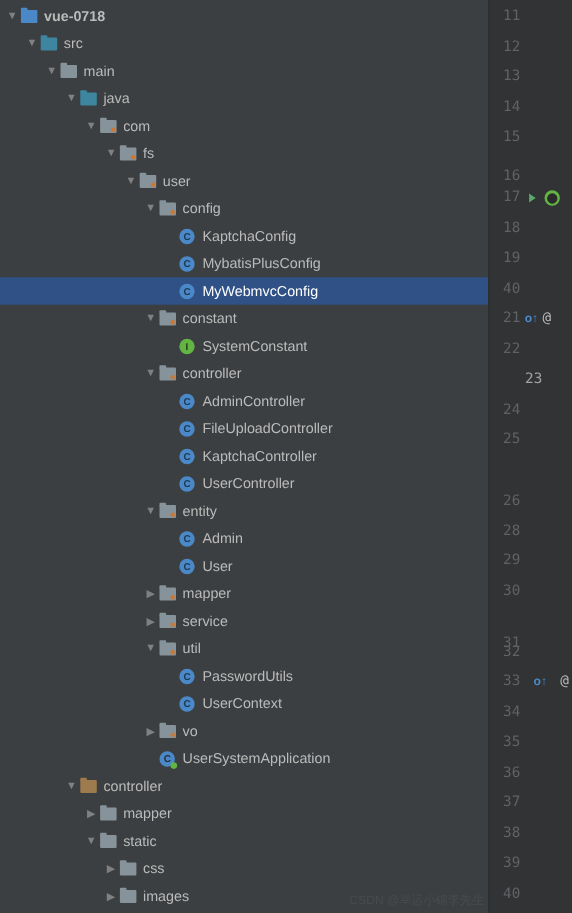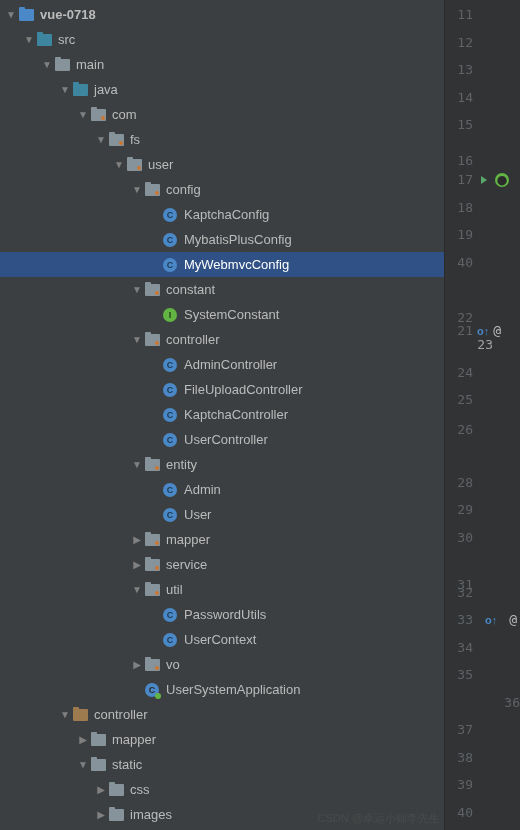--- a/index.html
+++ b/index.html
@@ -459,38 +459,38 @@
     </div>
     <div class="gutter-line" style="top: 194.5px;">
       <span class="line-num">18</span>
     </div>
     <div class="gutter-line" style="top: 222px;">
       <span class="line-num">19</span>
     </div>
     <div class="gutter-line" style="top: 249.5px;">
       <span class="line-num">40</span>
     </div>
-    <div class="gutter-line" style="top: 277px; margin-top: 41px;">
+    <div class="gutter-line" style="top: 277px;">
       <span class="line-num">21</span>
       <span class="override-icon">o↑</span>
       <span class="at-icon">@</span>
     </div>
     <div class="gutter-line" style="top: 304.5px;">
       <span class="line-num">22</span>
     </div>
     <div class="gutter-line" style="top: 332px;">
       <span class="line-num current">23</span>
     </div>
     <div class="gutter-line" style="top: 359.5px;">
       <span class="line-num">24</span>
     </div>
     <div class="gutter-line" style="top: 387px;">
       <span class="line-num">25</span>
     </div>
-    <div class="gutter-line" style="top: 417px;">
+    <div class="gutter-line" style="top: 438px; align-items: flex-end;">
       <span class="line-num">26</span>
     </div>
     <div class="gutter-line" style="top: 469.5px;">
       <span class="line-num">28</span>
     </div>
     <div class="gutter-line" style="top: 497px;">
       <span class="line-num">29</span>
     </div>
     <div class="gutter-line" style="top: 524.5px;">
       <span class="line-num">30</span>
@@ -505,21 +505,21 @@
       <span class="line-num">33</span>
       <span class="override-icon">o↑</span>
       <span class="at-icon">@</span>
     </div>
     <div class="gutter-line" style="top: 634.5px;">
       <span class="line-num">34</span>
     </div>
     <div class="gutter-line" style="top: 662px;">
       <span class="line-num">35</span>
     </div>
-    <div class="gutter-line" style="top: 689.5px; justify-content: flex-end;">
+    <div class="gutter-line" style="top: 689.5px;">
       <span class="line-num">36</span>
     </div>
     <div class="gutter-line" style="top: 717px;">
       <span class="line-num">37</span>
     </div>
     <div class="gutter-line" style="top: 744.5px;">
       <span class="line-num">38</span>
     </div>
     <div class="gutter-line" style="top: 772px;">
       <span class="line-num">39</span>

